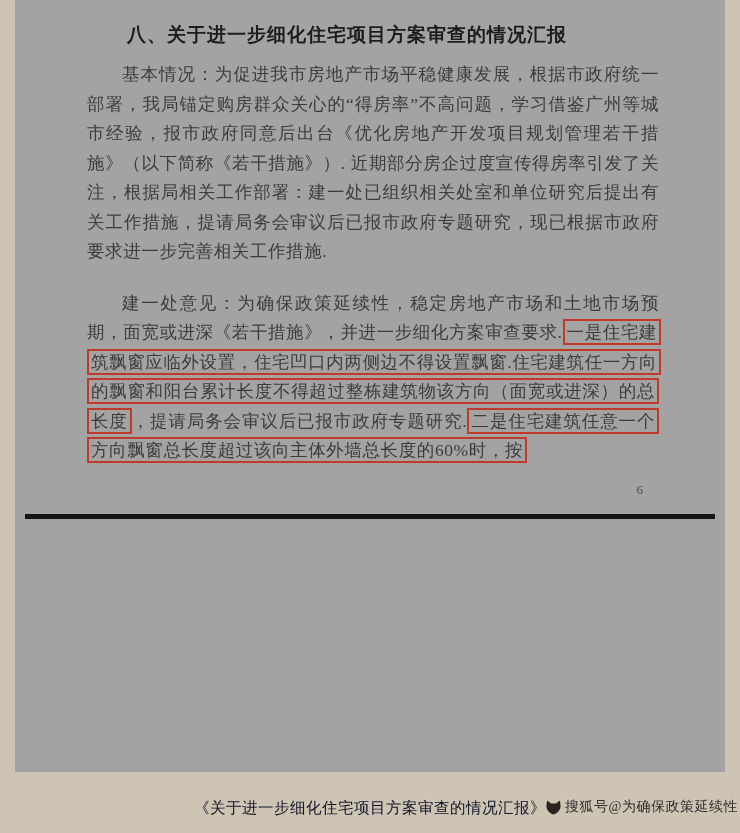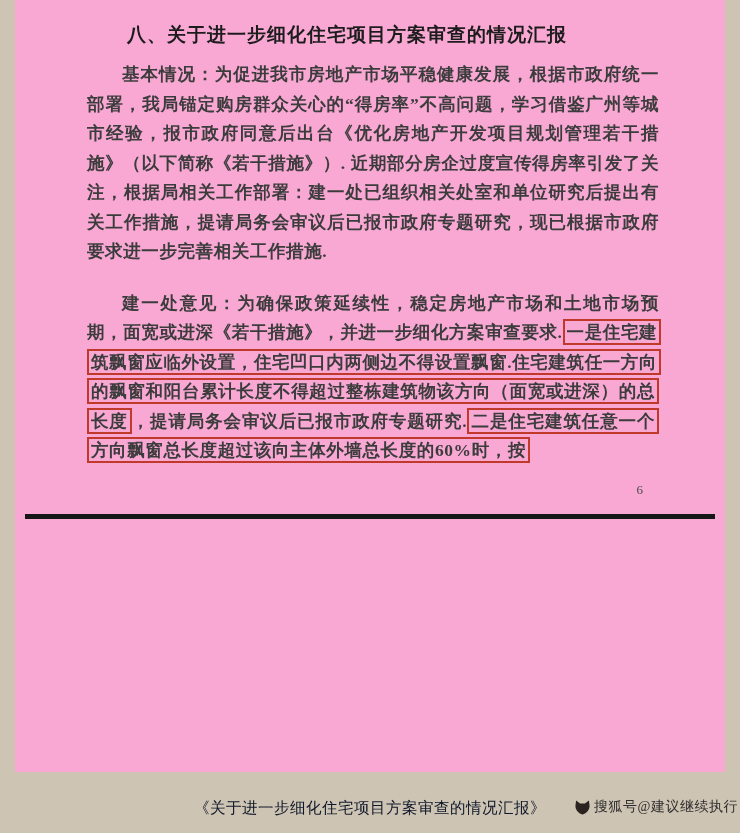--- a/index.html
+++ b/index.html
@@ -3,31 +3,31 @@
 <meta charset="utf-8">
 <style>
   html,body{margin:0;padding:0;}
   body{
     width:740px;height:833px;position:relative;overflow:hidden;
     background:var(--bg,#cec4b3);
     font-family:"Liberation Serif","DejaVu Serif",serif;
   }
   .sheet{
     position:absolute;left:15px;top:0;width:710px;min-height:772px;
-    background:#f9a8d4;
+    background:#a3a3a3;
   }
   .page{padding:0 66px 0 72px;}
   .page1{padding-top:16px;}
   .title{
     font-size:19px;font-weight:bold;color:#1c1c1c;
     letter-spacing:1px;padding-left:40px;margin:6px 0 12px 0;
   }
   .para{
     font-size:17.5px;line-height:29.5px;color:#3c3c3c;
-    text-align:justify;letter-spacing:0.6px;margin:0;font-weight:bold;
+    text-align:justify;letter-spacing:0.6px;margin:0;
   }
   .indent{text-indent:2em;}
   .gap{margin-top:22px;}
   .redbox{
     border:2px solid var(--hl,#c0392b);
     padding:1px 2px;
     -webkit-box-decoration-break:clone;
     box-decoration-break:clone;
   }
   .pagenum{
@@ -64,15 +64,15 @@
 
 
 </div>
 
 <footer class="bottombar">
   <div class="caption">《关于进一步细化住宅项目方案审查的情况汇报》</div>
   <div class="brand">
     <svg class="fox" viewBox="0 0 24 24" aria-hidden="true">
       <path d="M3 2 L8.5 6.5 L15.5 6.5 L21 2 L22 9.5 C22 15.5 18 20 12 22 C6 20 2 15.5 2 9.5 Z"></path>
     </svg>
-    <span class="brand-text">搜狐号@建议继续执行</span>
+    <span class="brand-text">搜狐号@为确保政策延续性</span>
   </div>
 </footer>
 
 </body></html>

